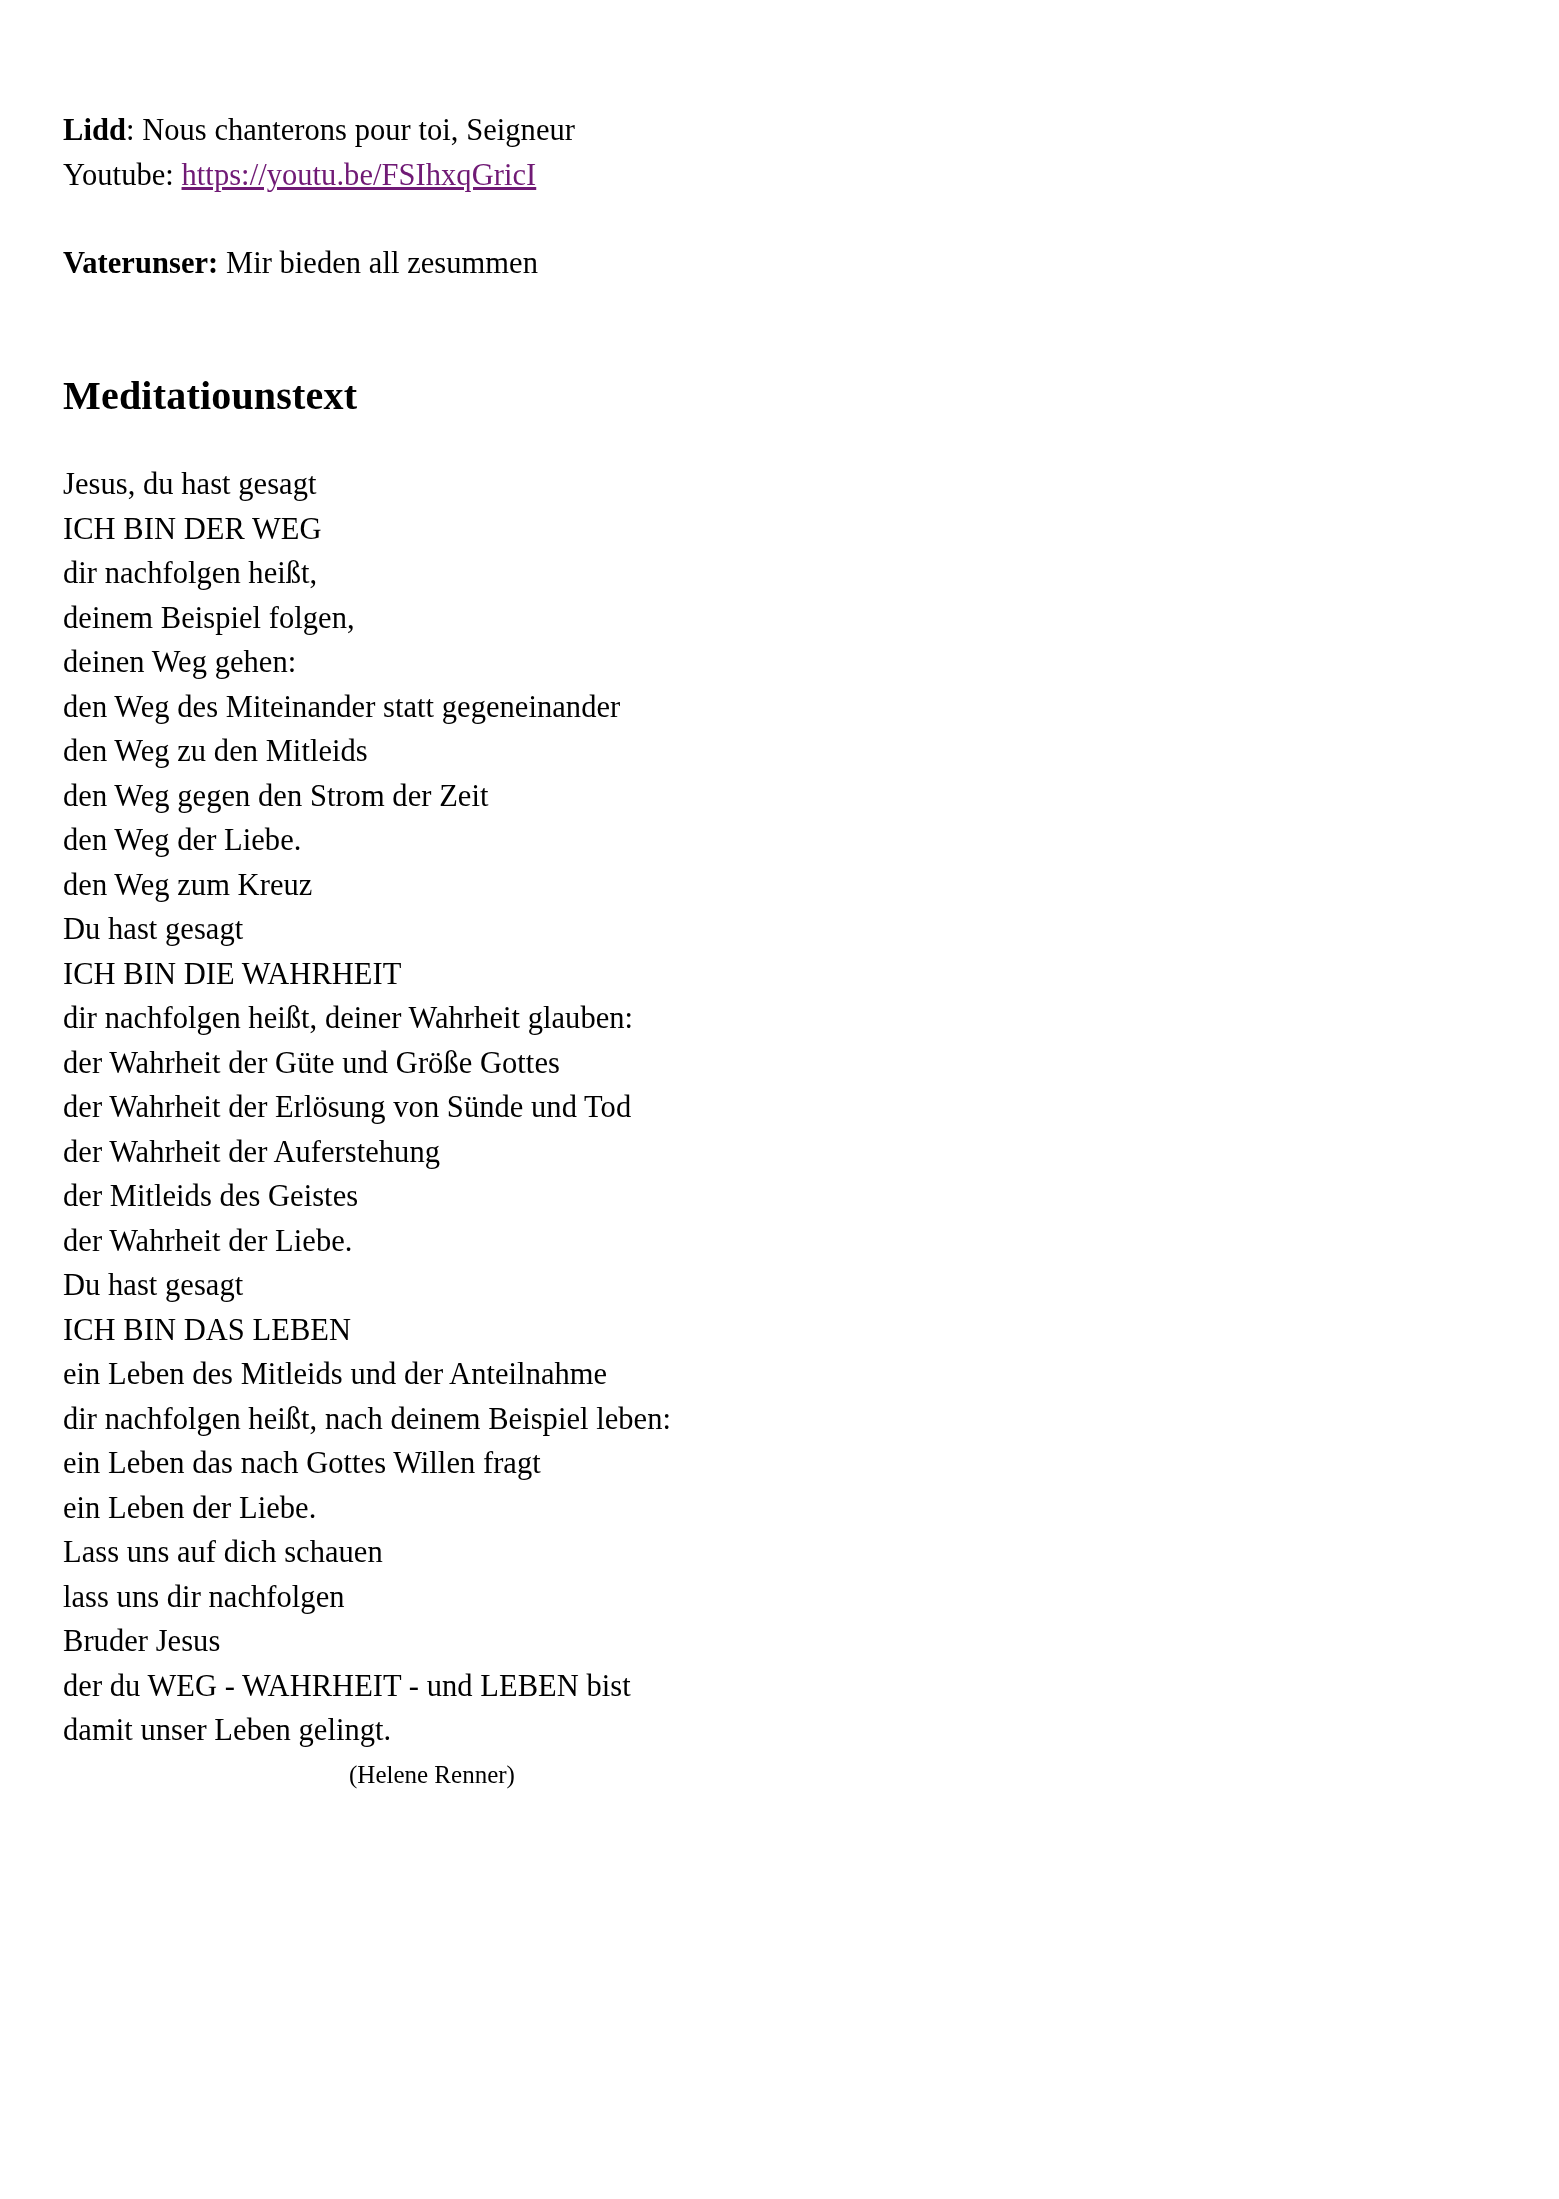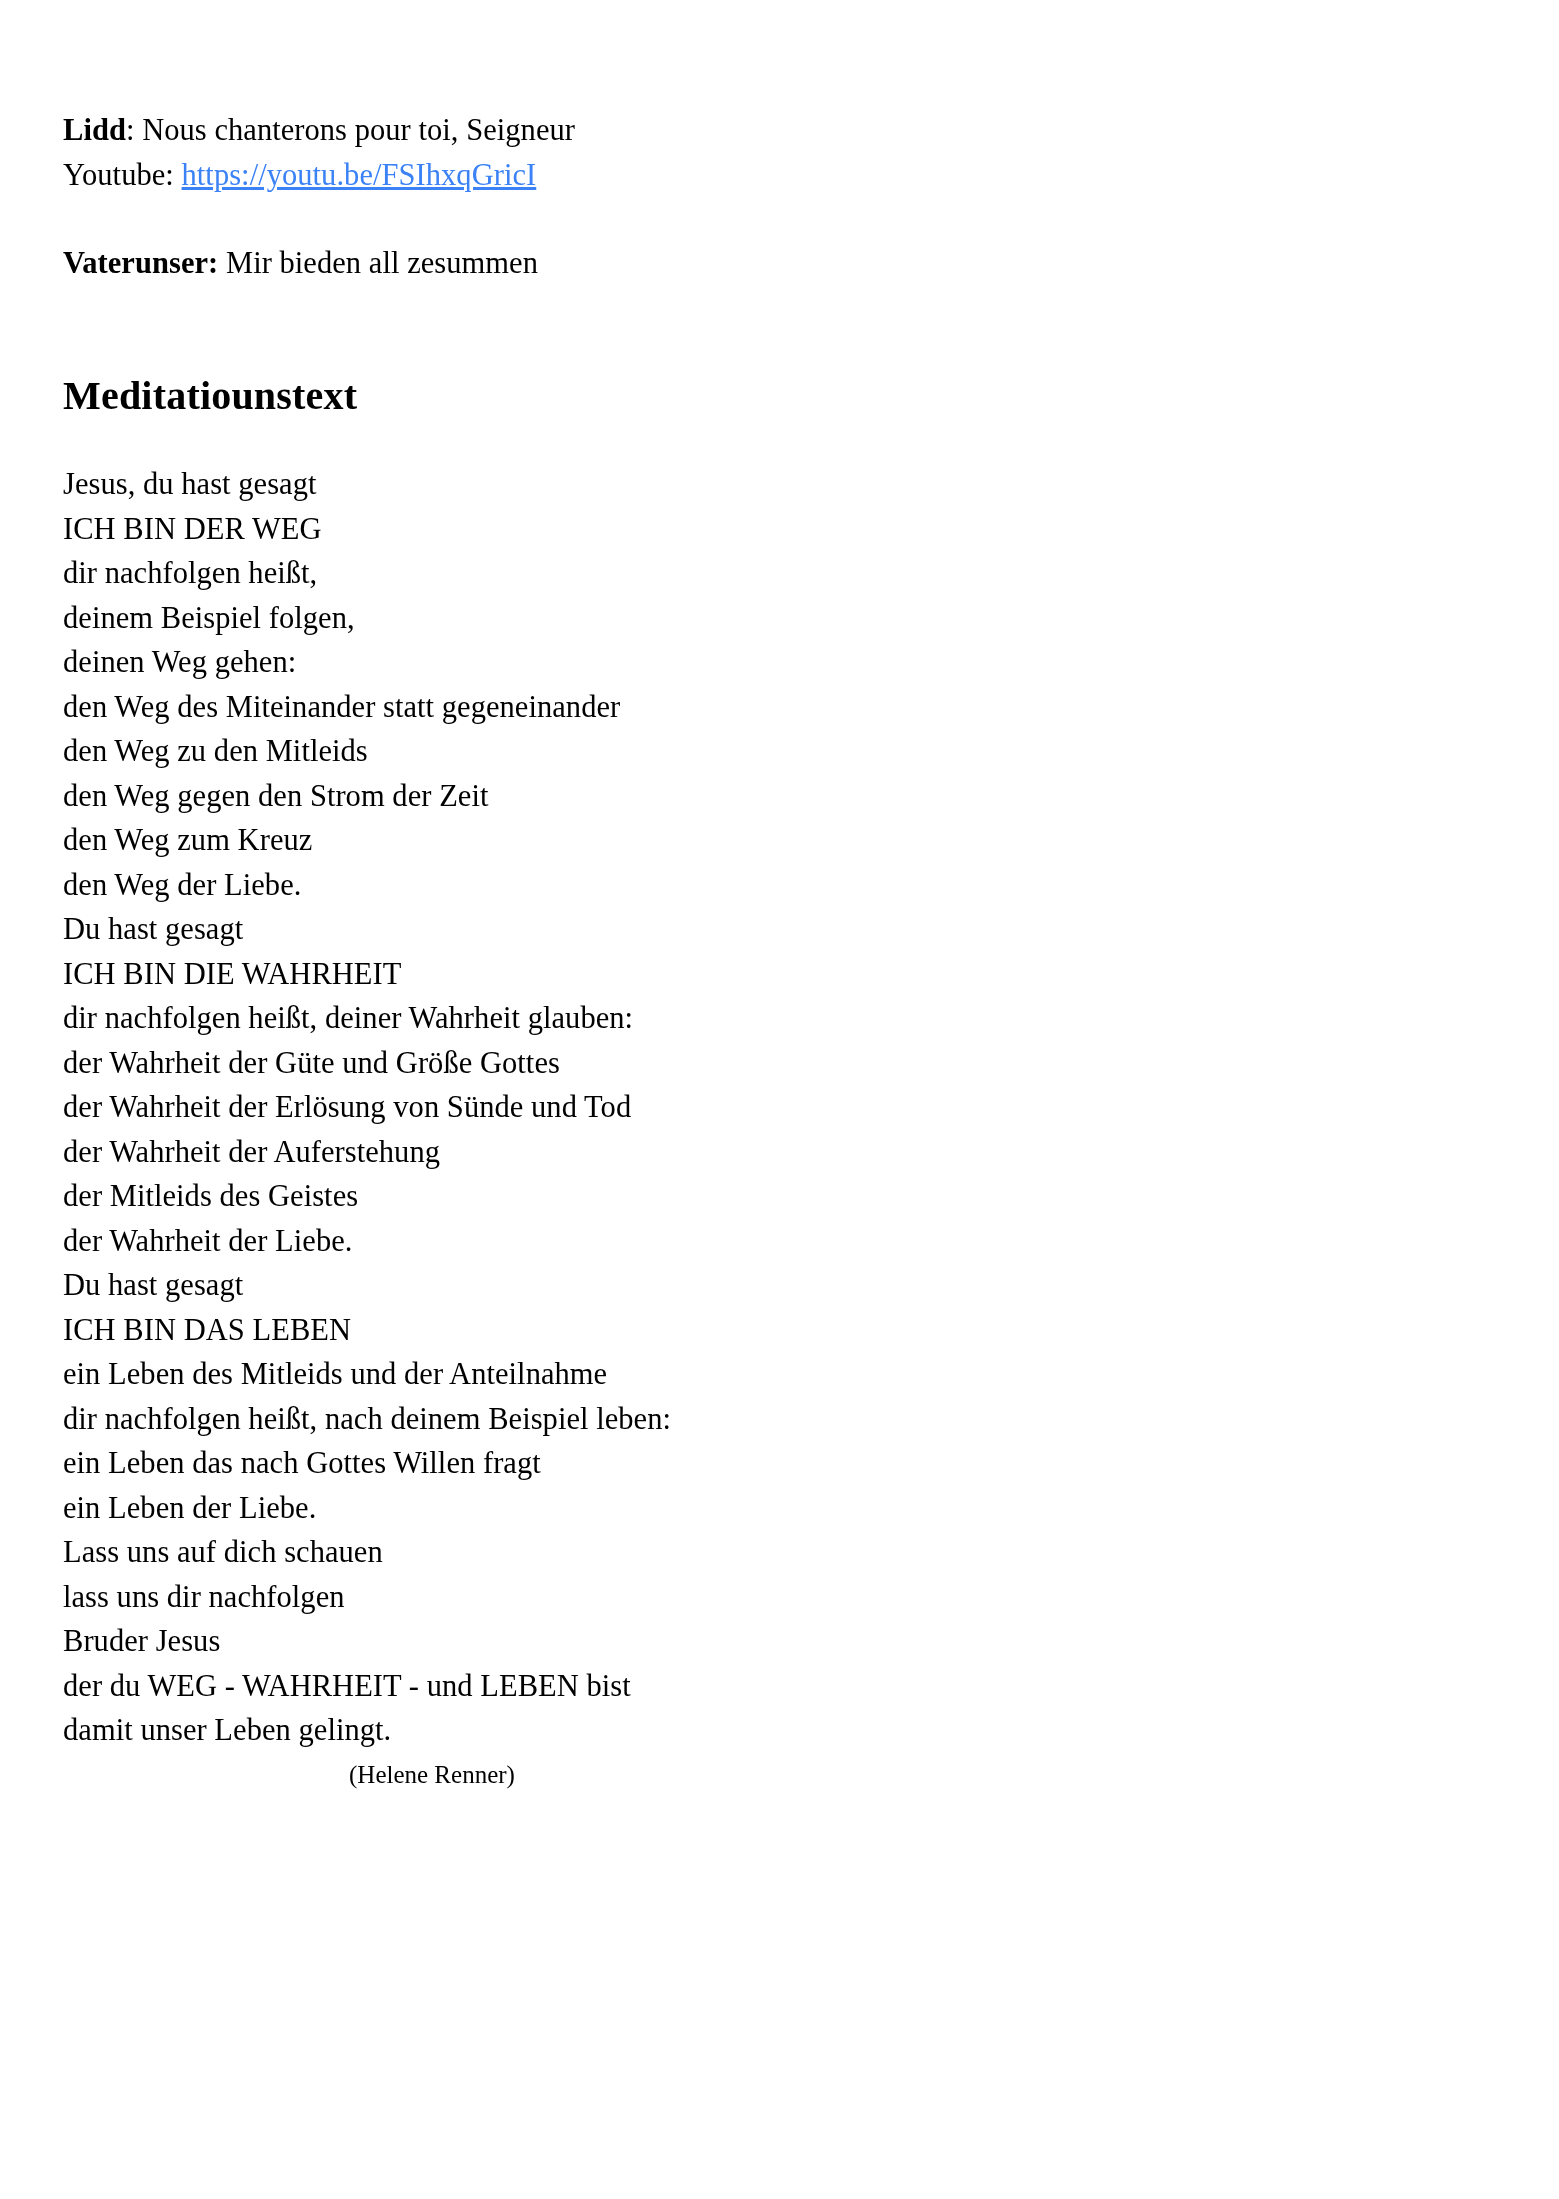--- a/index.html
+++ b/index.html
@@ -33,21 +33,21 @@
   .line {
     font-size: 30.5px;
     line-height: 44.5px;
     white-space: pre;
     letter-spacing: 0.05px;
   }
   .bold-label {
     font-weight: bold;
   }
   .link {
-    color: #3b82f6;
+    color: #701a75;
     text-decoration: underline;
   }
   .heading {
     font-size: 40px;
     line-height: 44.5px;
     font-weight: bold;
     letter-spacing: 0.2px;
   }
 
   
@@ -84,22 +84,22 @@
 
     <div class="stanza-first">
       <div class="line">Jesus, du hast gesagt</div>
       <div class="line">ICH BIN DER WEG</div>
       <div class="line">dir nachfolgen heißt,</div>
       <div class="line">deinem Beispiel folgen,</div>
       <div class="line">deinen Weg gehen:</div>
       <div class="line">den Weg des Miteinander statt gegeneinander</div>
       <div class="line">den Weg zu den Mitleids</div>
       <div class="line">den Weg gegen den Strom der Zeit</div>
+      <div class="line">den Weg der Liebe.</div>
       <div class="line">den Weg zum Kreuz</div>
-      <div class="line">den Weg der Liebe.</div>
     </div>
 
     <div class="stanza">
       <div class="line">Du hast gesagt</div>
       <div class="line">ICH BIN DIE WAHRHEIT</div>
       <div class="line">dir nachfolgen heißt, deiner Wahrheit glauben:</div>
       <div class="line">der Wahrheit der Güte und Größe Gottes</div>
       <div class="line">der Wahrheit der Erlösung von Sünde und Tod</div>
       <div class="line">der Wahrheit der Auferstehung</div>
       <div class="line">der Mitleids des Geistes</div>

